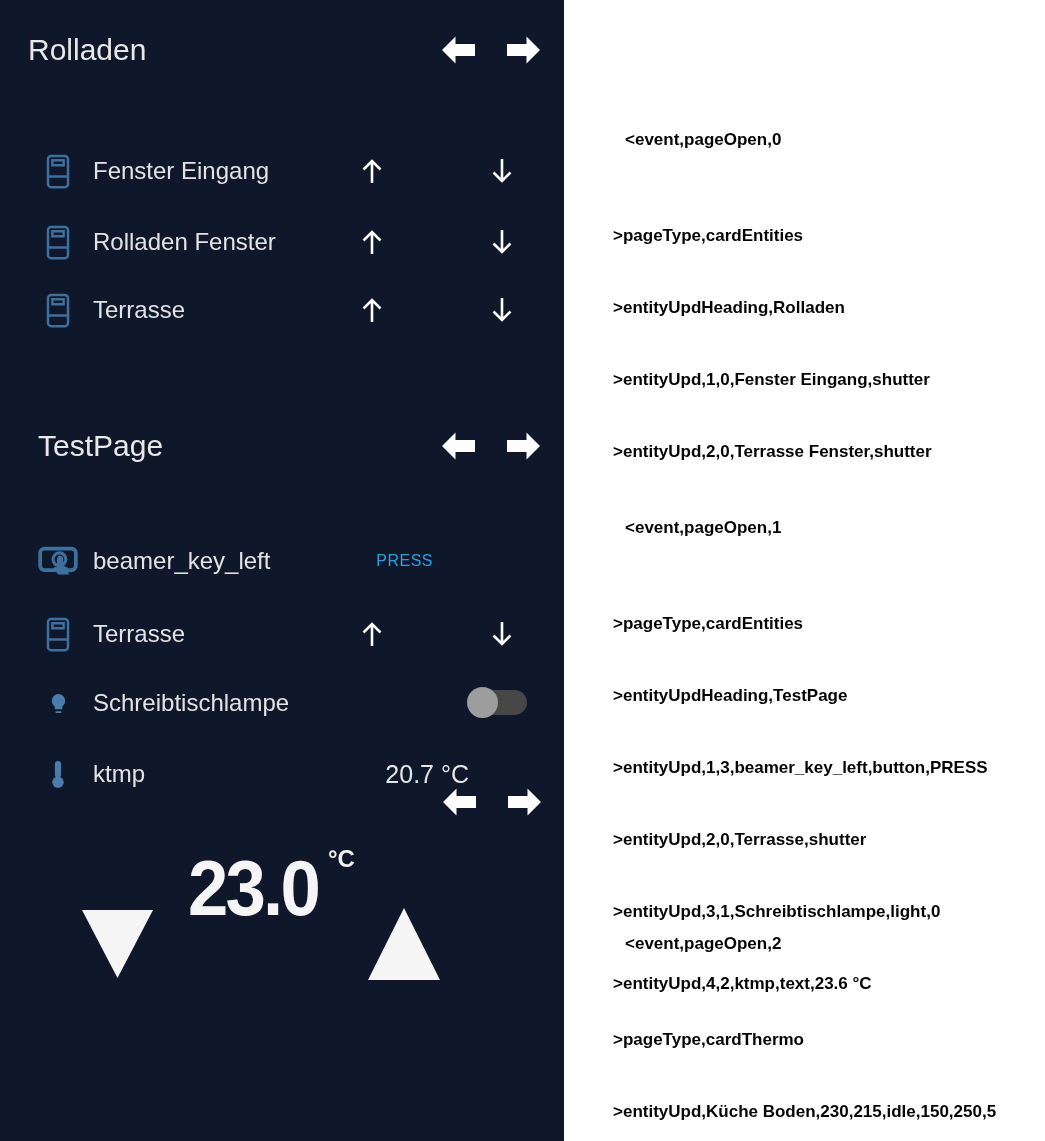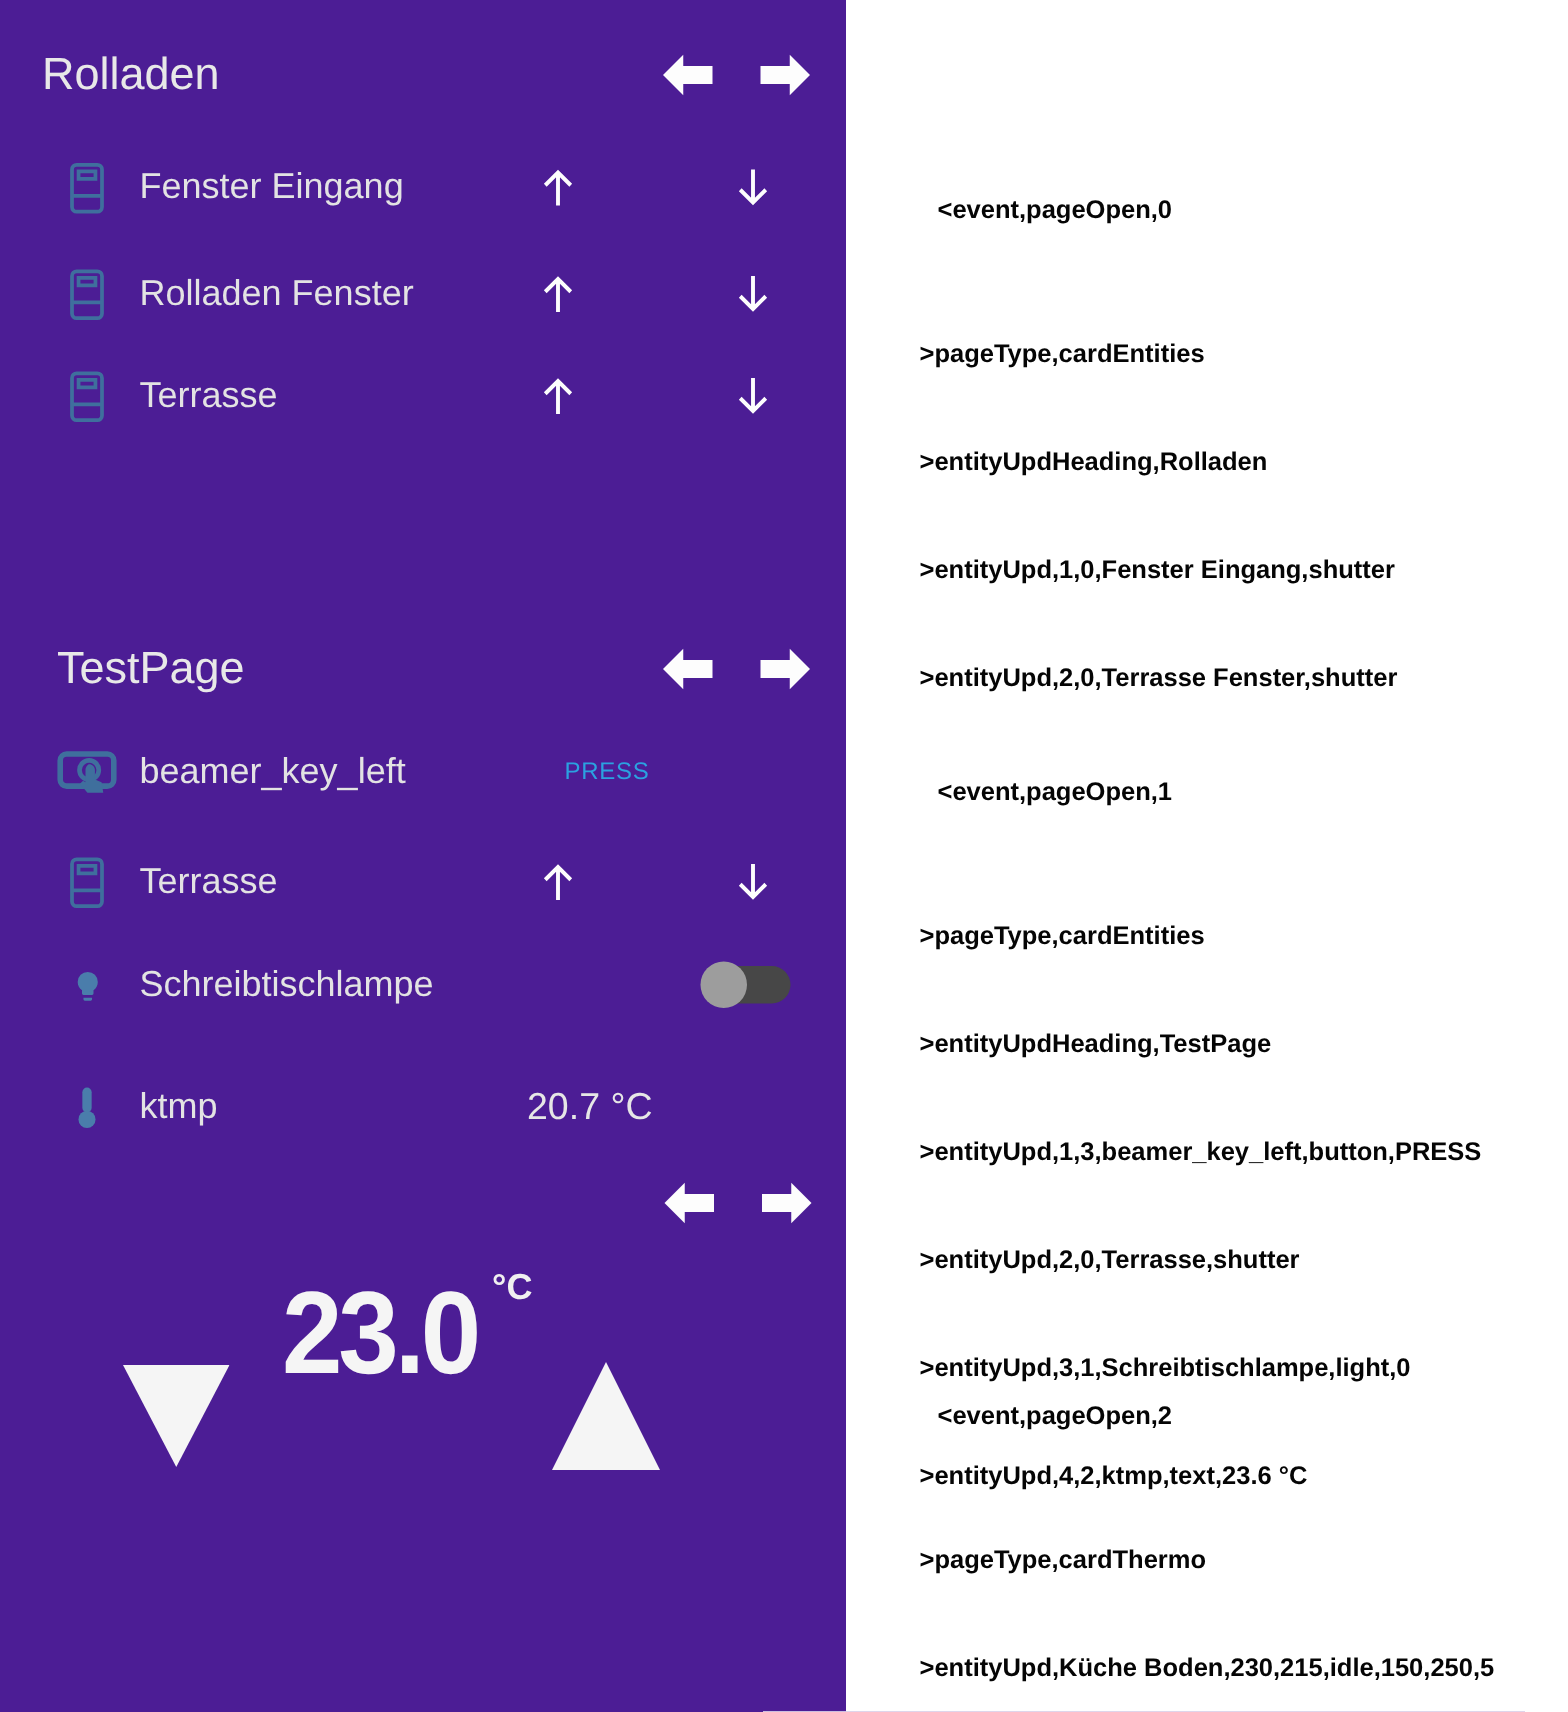--- a/index.html
+++ b/index.html
@@ -1,22 +1,22 @@
 <!DOCTYPE html>
 <html><head>
 <meta charset="utf-8">
 <style>
   html,body{margin:0;padding:0;background:#fff;}
   .stage{position:relative;width:1045px;height:1141px;background:#ffffff;overflow:hidden;
          font-family:"Liberation Sans",sans-serif;}
-  .device{position:absolute;left:0;top:0;width:564px;height:1141px;background:#4c1d95;}
+  .device{position:absolute;left:0;top:0;width:564px;height:1141px;background:#0f172a;}
   .page{position:absolute;left:0;width:564px;}
   .page-title{position:absolute;left:28px;color:#e8e8e8;font-size:30px;line-height:34px;}
   .navbtn{position:absolute;width:37px;height:30px;cursor:pointer;background:none;border:0;padding:0;}
-  .row{position:absolute;left:0;width:472px;height:44px;}
+  .row{position:absolute;left:0;width:472px;height:44px;margin-top:46px;}
   .icon-box{position:absolute;left:38px;top:0;width:40px;height:44px;display:flex;align-items:center;justify-content:center;}
   .row-label{position:absolute;left:93px;top:0;line-height:44px;font-size:24px;color:#e3e3e3;white-space:nowrap;}
   .ctl{position:absolute;background:none;border:0;padding:0;cursor:pointer;}
   .ctl-up{left:360px;top:8px;width:24px;height:28px;}
   .ctl-stop{left:430px;top:12px;width:19px;height:19px;}
   .ctl-stop .sq{width:19px;height:19px;background:#fdfdfd;}
   .ctl-down{left:490px;top:8px;width:24px;height:28px;}
   .row-value{position:absolute;right:37px;top:0;line-height:44px;font-size:25px;color:#e6e6e6;white-space:nowrap;}
   .press{color:#2ba1e0;font-size:16px;letter-spacing:.5px;}
   .toggle{position:absolute;left:468px;top:9px;width:59px;height:25px;border-radius:13px;background:#474747;cursor:pointer;}
@@ -181,21 +181,21 @@
           <svg width="23" height="31" viewBox="0 0 24 24">
             <path fill="#4a7dab" d="M12,2A7,7 0 0,0 5,9C5,11.38 6.19,13.47 8,14.74V17A1,1 0 0,0 9,18H15A1,1 0 0,0 16,17V14.74C17.81,13.47 19,11.38 19,9A7,7 0 0,0 12,2M9,21A1,1 0 0,0 10,22H14A1,1 0 0,0 15,21V20H9V21Z"></path>
             </svg>
         </span>
         <span class="row-label">Schreibtischlampe</span>
         <span class="toggle">
             <span class="knob"></span>
           </span>
       </div>
 
-      <div class="row" style="top:319px;">
+      <div class="row" style="top:309px;padding-left:34px;">
         <span class="icon-box">
           <svg width="14" height="29" viewBox="0 0 13 28" fill="#4a7dab">
             <rect x="3.5" y="1" width="6" height="16" rx="3"></rect>
               <circle cx="6.5" cy="21.5" r="5.5"></circle>
             </svg>
         </span>
         <span class="row-label">ktmp</span>
         <span class="row-value">20.7 °C</span>
       </div>
     </section>

